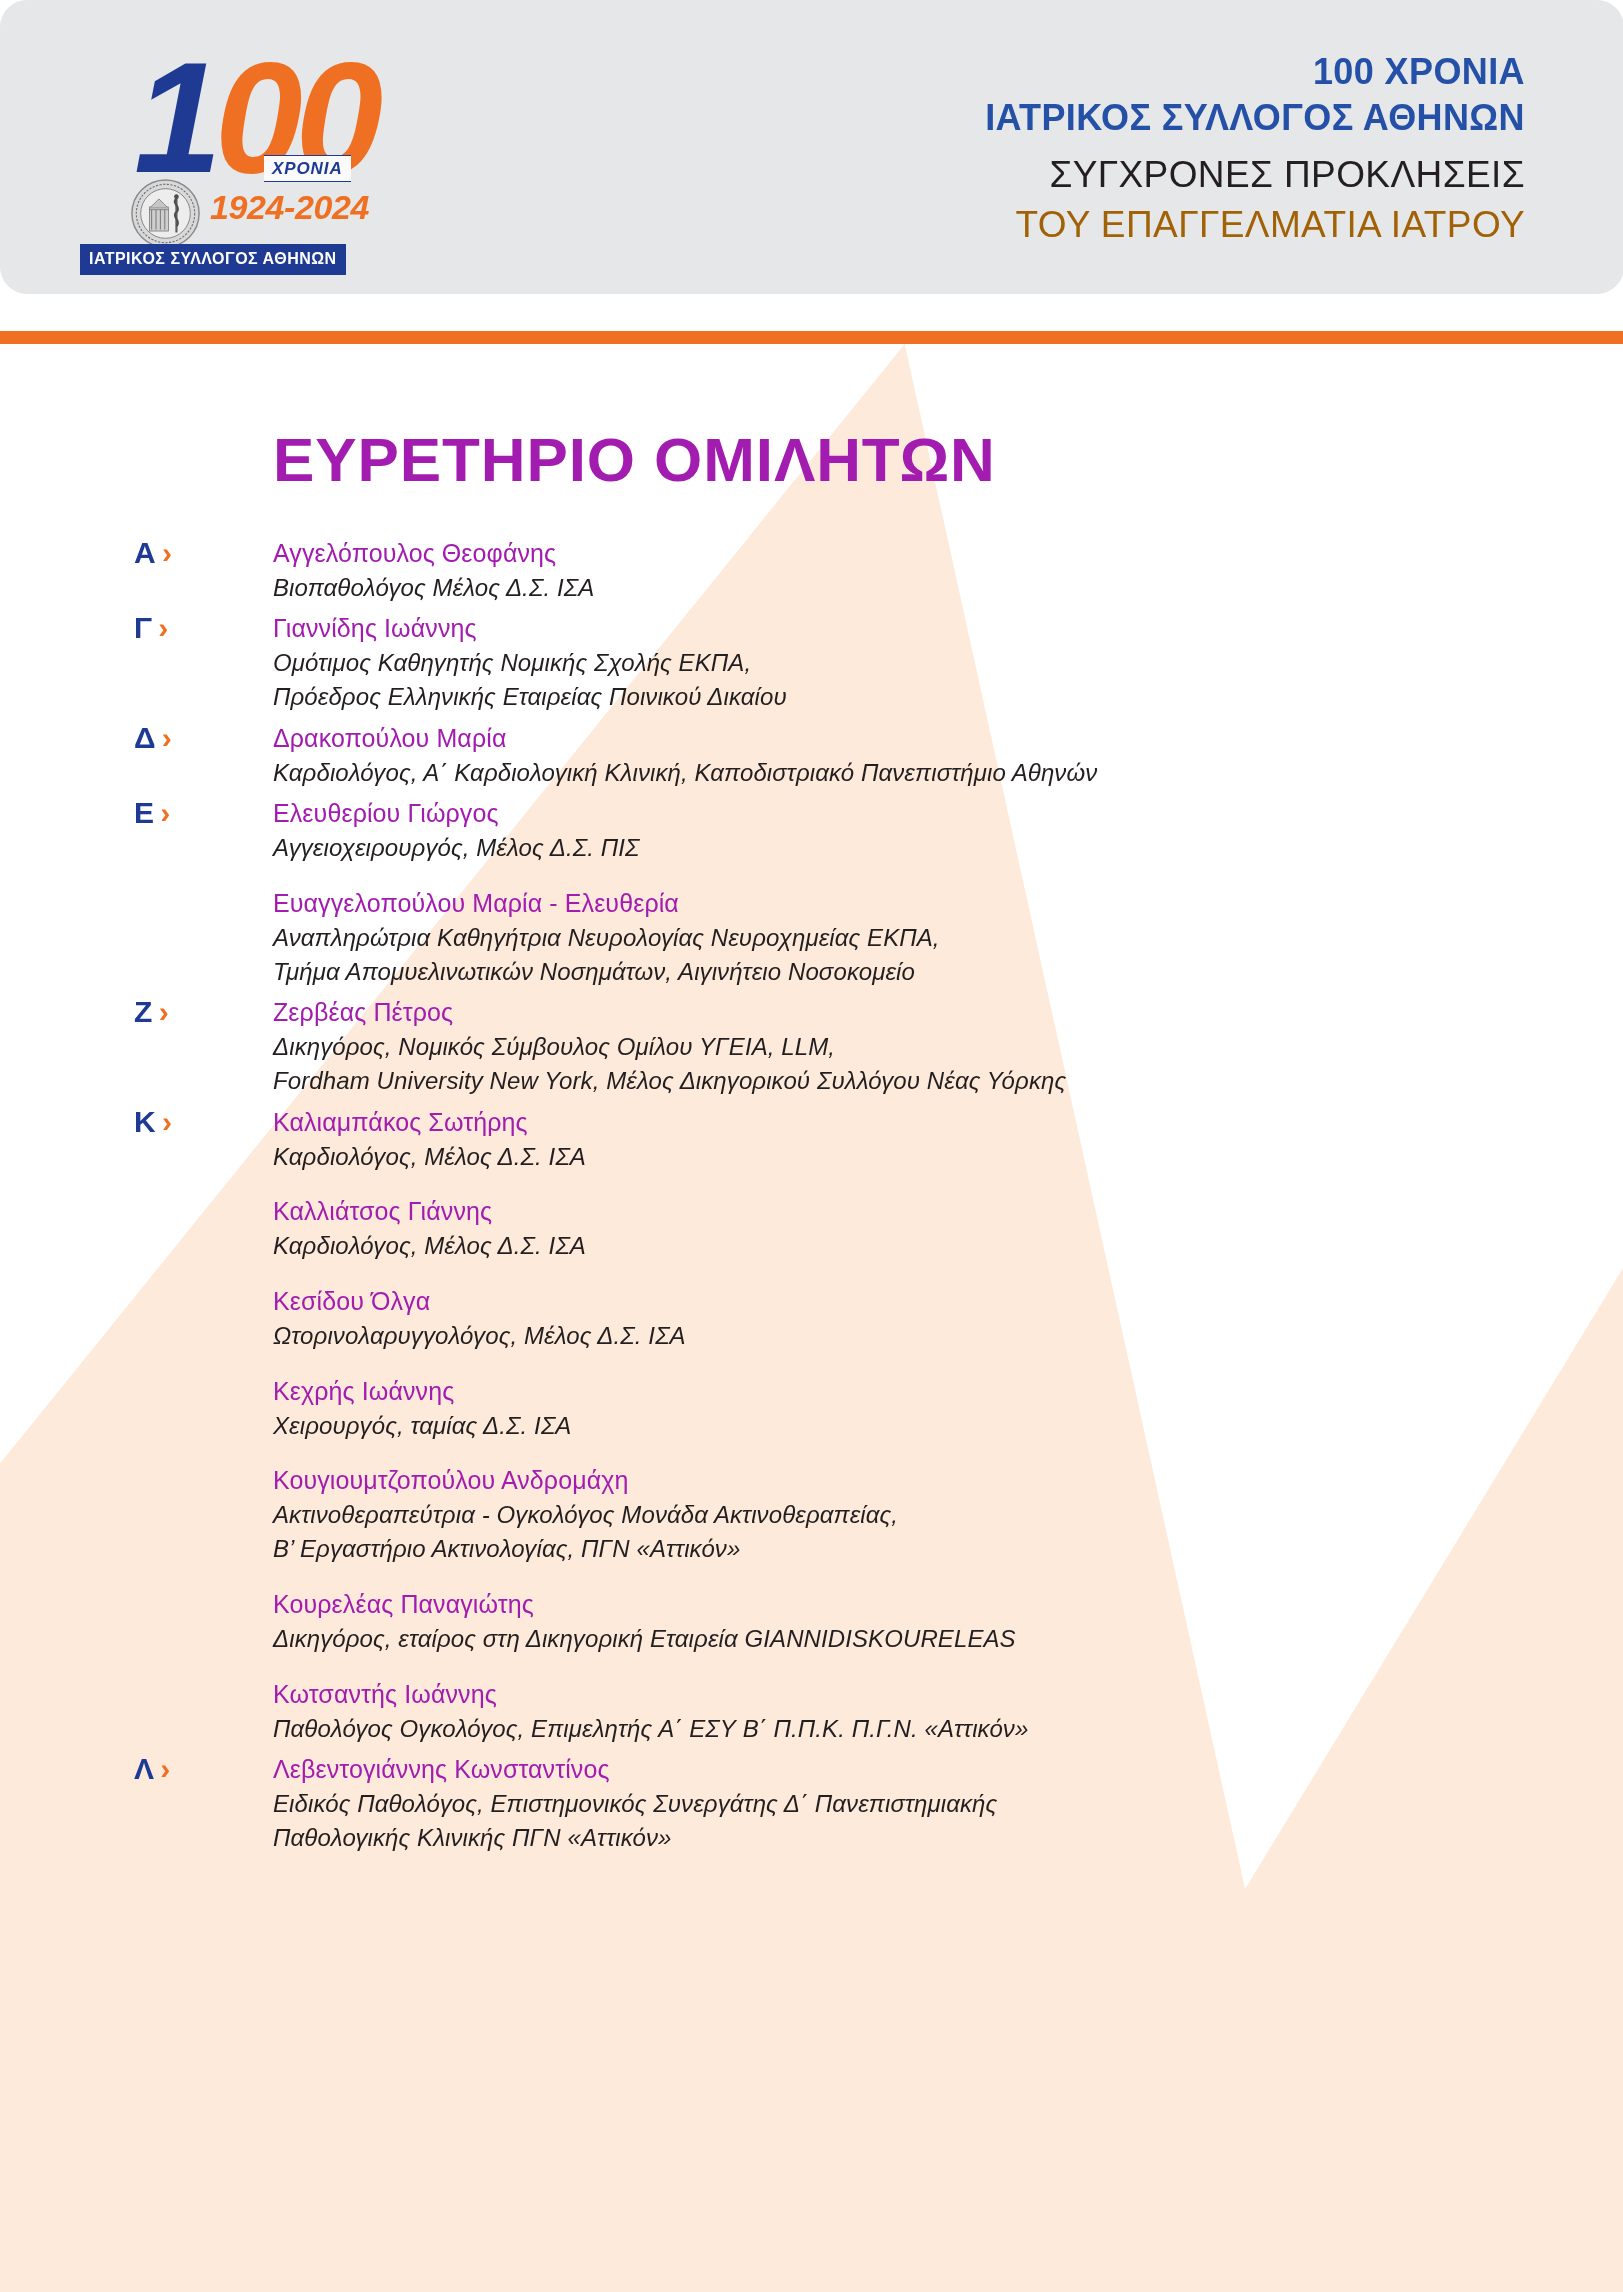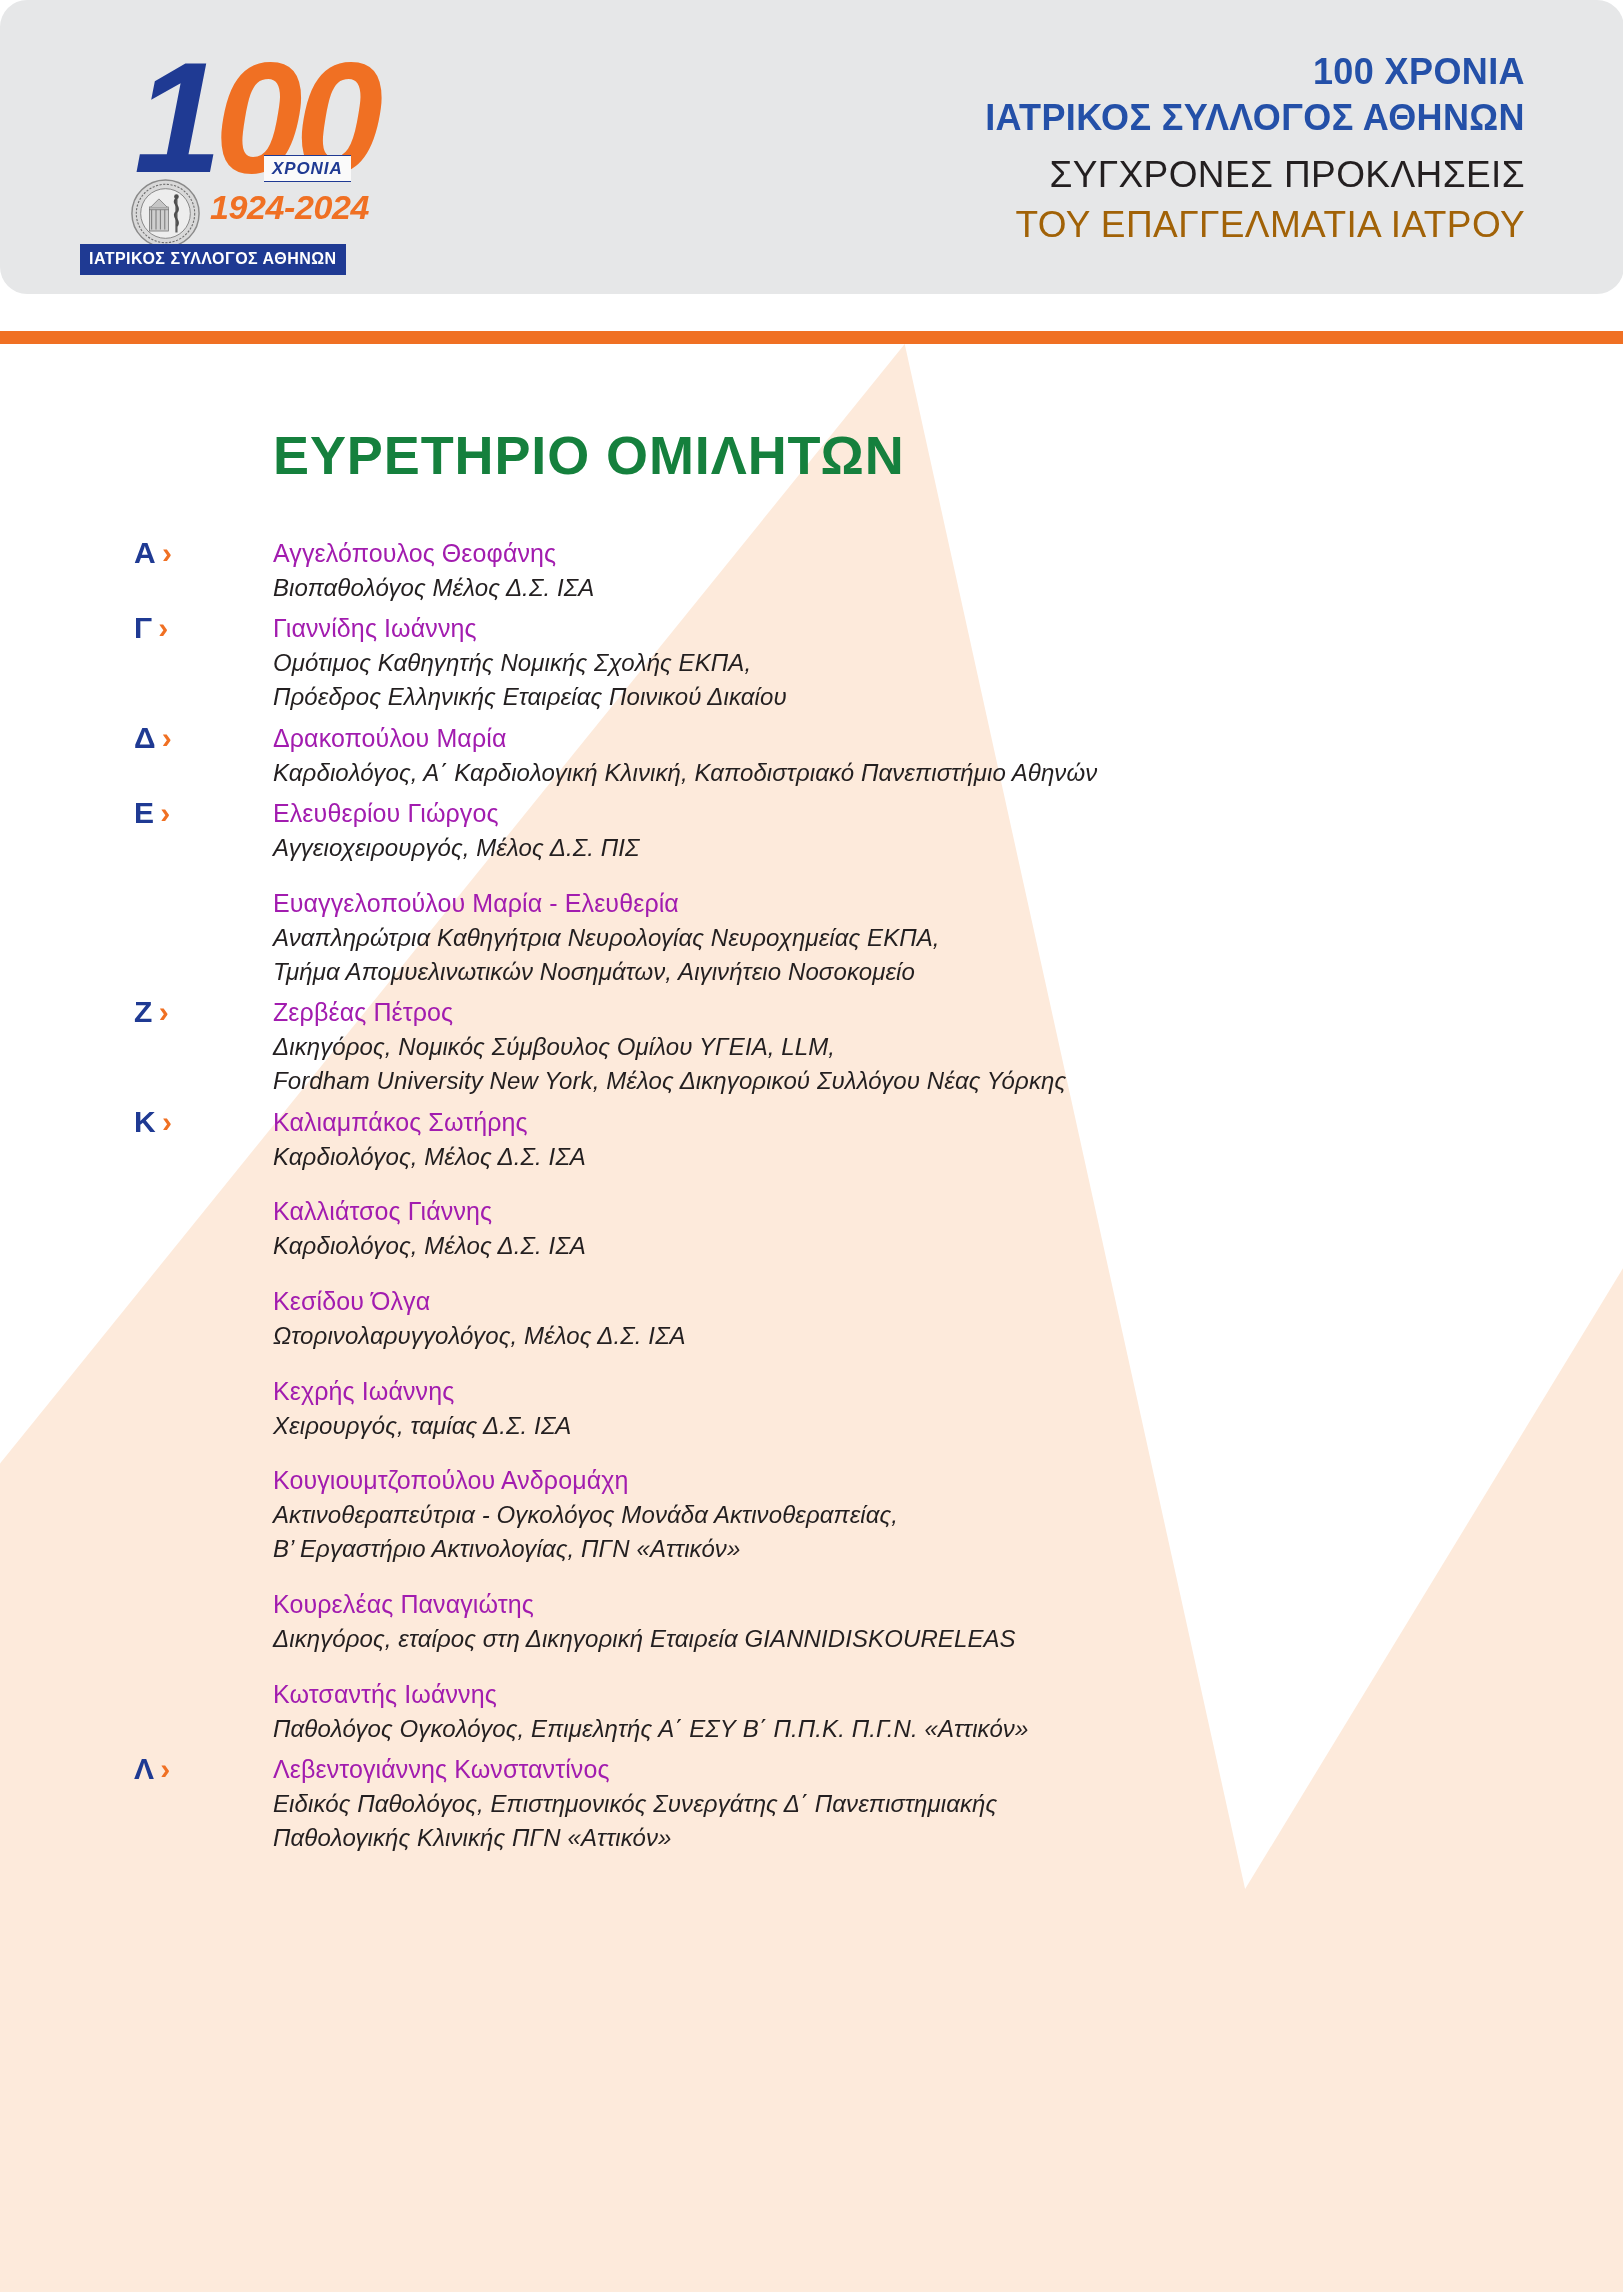--- a/index.html
+++ b/index.html
@@ -137,22 +137,22 @@
   .content {
     position: absolute;
     left: 0; top: 345px;
     width: 1624px;
     z-index: 2;
   }
   .index-title {
     position: absolute;
     left: 273px;
     top: 79px;
-    color: #15803d;
-    font-size: 54px;
+    color: #a21caf;
+    font-size: 62px;
     font-weight: bold;
     letter-spacing: 0.9px;
     white-space: nowrap;
   }
 
   .list {
     position: absolute;
     left: 0;
     top: 190px;
     width: 1624px;

